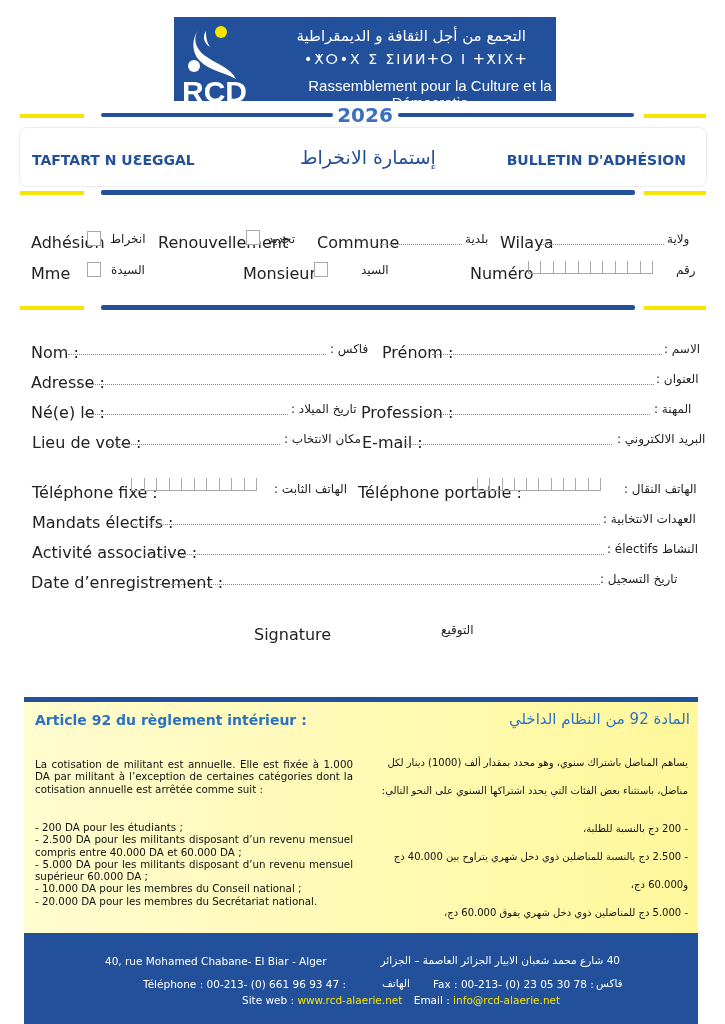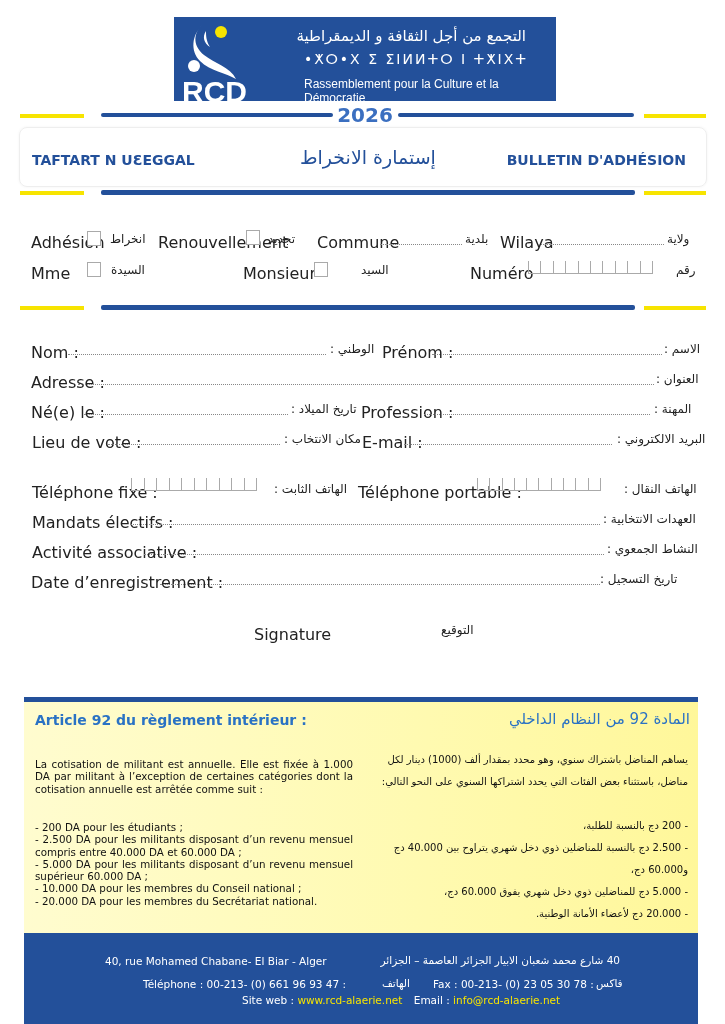--- a/index.html
+++ b/index.html
@@ -4,40 +4,40 @@
 <style>
   html,body{margin:0;padding:0;background:#fff;}
   body{width:725px;height:1024px;position:relative;overflow:hidden;font-family:"DejaVu Sans","Liberation Sans",sans-serif;color:#222;}
   .abs{position:absolute;}
   
   #logo{left:174px;top:17px;width:382px;height:84px;background:#23509a;}
   #logo .mark{position:absolute;left:6px;top:4px;width:66px;height:76px;}
   #logo .rcd{position:absolute;left:8px;top:58px;width:64px;text-align:center;color:#fff;font-family:"Liberation Sans",sans-serif;font-weight:bold;font-size:30px;letter-spacing:0px;}
   #logo .ar{position:absolute;right:30px;top:10px;color:#fff;font-size:15px;direction:rtl;font-family:"DejaVu Sans",sans-serif;}
   #logo .tif{position:absolute;left:130px;top:34px;color:#fff;font-size:14px;letter-spacing:2px;font-family:"DejaVu Sans",sans-serif;}
-  #logo .fr{position:absolute;left:130px;top:60px;color:#fff;font-size:12px;font-family:"Liberation Sans",sans-serif;}
+  #logo .fr{position:absolute;left:130px;top:60px;color:#fff;font-size:15px;font-family:"Liberation Sans",sans-serif;text-align:center;}
   .yline{height:4px;background:#f7e400;}
   .bline{height:5px;background:#23509a;border-radius:2px;}
   #year{left:335px;top:103px;width:60px;text-align:center;color:#3b6fc0;font-weight:bold;font-size:20px;font-family:"DejaVu Sans",sans-serif;}
   #title-box{left:19px;top:127px;width:686px;height:58px;border:1px solid #eee;border-radius:8px;box-shadow:0 0 3px rgba(0,0,0,0.05);}
   .title-fr{font-weight:bold;color:#23509a;font-size:14px;font-family:"DejaVu Sans",sans-serif;}
   .title-ar{color:#23509a;font-size:19px;direction:rtl;}
   .lbl{font-size:16px;color:#222;white-space:nowrap;font-family:"DejaVu Sans",sans-serif;}
   .lblar{font-size:12px;color:#222;direction:rtl;white-space:nowrap;}
   .dots{border-bottom:1px dotted #888;height:0;}
   .cb{width:12px;height:13px;border:1px solid #aaa;background:#fff;}
   .cells{display:flex;height:12px;border-bottom:1px solid #aaa;}
   .cells span{flex:1;border-left:1px solid #aaa;}
   .cells span:last-child{border-right:1px solid #aaa;}
   #article{left:24px;top:697px;width:674px;height:236px;background:linear-gradient(90deg,#fffccf 0%,#fffab0 60%,#fff79a 100%);}
   #article .topbar{position:absolute;left:0;top:0;width:100%;height:5px;background:#23509a;}
   .art-title-fr{position:absolute;left:11px;top:15px;color:#2a72c4;font-weight:bold;font-size:14px;font-family:"DejaVu Sans",sans-serif;}
   .art-title-ar{position:absolute;right:8px;top:13px;color:#2a72c4;font-size:15px;direction:rtl;}
   .art-fr{position:absolute;left:11px;width:318px;font-size:10.3px;line-height:12.3px;text-align:justify;color:#111;font-family:"DejaVu Sans",sans-serif;}
-  .art-ar{position:absolute;right:10px;width:318px;direction:rtl;font-size:10px;line-height:22px;color:#111;}
+  .art-ar{position:absolute;right:10px;width:318px;direction:rtl;font-size:10px;line-height:28px;color:#111;}
   #footer{left:24px;top:933px;width:674px;height:116px;background:#23509a;color:#fff;}
   #footer .t{position:absolute;font-size:10.5px;white-space:nowrap;font-family:"DejaVu Sans",sans-serif;}
   #footer .y{color:#f7e400;}
 </style>
 </head>
 <body>
 
 <div id="logo" class="abs">
   <svg class="mark" viewBox="0 0 66 76">
     <path d="M22 4 C12 14 14 26 24 34 C34 42 50 46 56 58 C46 52 30 50 20 40 C10 30 12 14 22 4 Z" fill="#fff"></path>
@@ -99,21 +99,21 @@
     <span></span>
 </div>
 <div class="abs lblar" style="left:676px;top:263px;">رقم</div>
 
 <div class="abs yline" style="left:20px;top:306px;width:64px;"></div>
 <div class="abs bline" style="left:101px;top:305px;width:534px;"></div>
 <div class="abs yline" style="left:644px;top:306px;width:62px;"></div>
 
 <div class="abs lbl" style="left:31px;top:343px;">Nom :</div>
 <div class="abs dots" style="left:68px;top:354px;width:258px;"></div>
-<div class="abs lblar" style="left:330px;top:342px;">الوطني :</div>
+<div class="abs lblar" style="left:330px;top:342px;">فاكس :</div>
 <div class="abs lbl" style="left:382px;top:343px;">Prénom :</div>
 <div class="abs dots" style="left:432px;top:354px;width:230px;"></div>
 <div class="abs lblar" style="left:664px;top:342px;">الاسم :</div>
 
 <div class="abs lbl" style="left:31px;top:373px;">Adresse :</div>
 <div class="abs dots" style="left:78px;top:384px;width:576px;"></div>
 <div class="abs lblar" style="left:656px;top:372px;">العنوان :</div>
 
 <div class="abs lbl" style="left:31px;top:403px;">Né(e) le :</div>
 <div class="abs dots" style="left:84px;top:414px;width:204px;"></div>
@@ -157,21 +157,21 @@
     <span></span>
 </div>
 <div class="abs lblar" style="left:624px;top:482px;">الهاتف النقال :</div>
 
 <div class="abs lbl" style="left:32px;top:513px;">Mandats électifs :</div>
 <div class="abs dots" style="left:130px;top:524px;width:470px;"></div>
 <div class="abs lblar" style="left:603px;top:512px;">العهدات الانتخابية :</div>
 
 <div class="abs lbl" style="left:32px;top:543px;">Activité associative :</div>
 <div class="abs dots" style="left:144px;top:554px;width:460px;"></div>
-<div class="abs lblar" style="left:607px;top:542px;">النشاط الجمعوي :</div>
+<div class="abs lblar" style="left:607px;top:542px;">النشاط électifs :</div>
 
 <div class="abs lbl" style="left:31px;top:573px;">Date d’enregistrement :</div>
 <div class="abs dots" style="left:160px;top:584px;width:440px;"></div>
 <div class="abs lblar" style="left:600px;top:572px;">تاريخ التسجيل :</div>
 
 <div class="abs lbl" style="left:254px;top:625px;">Signature</div>
 <div class="abs lblar" style="left:441px;top:623px;">التوقيع</div>
 
 <div id="article" class="abs">
   <div class="topbar"></div>

